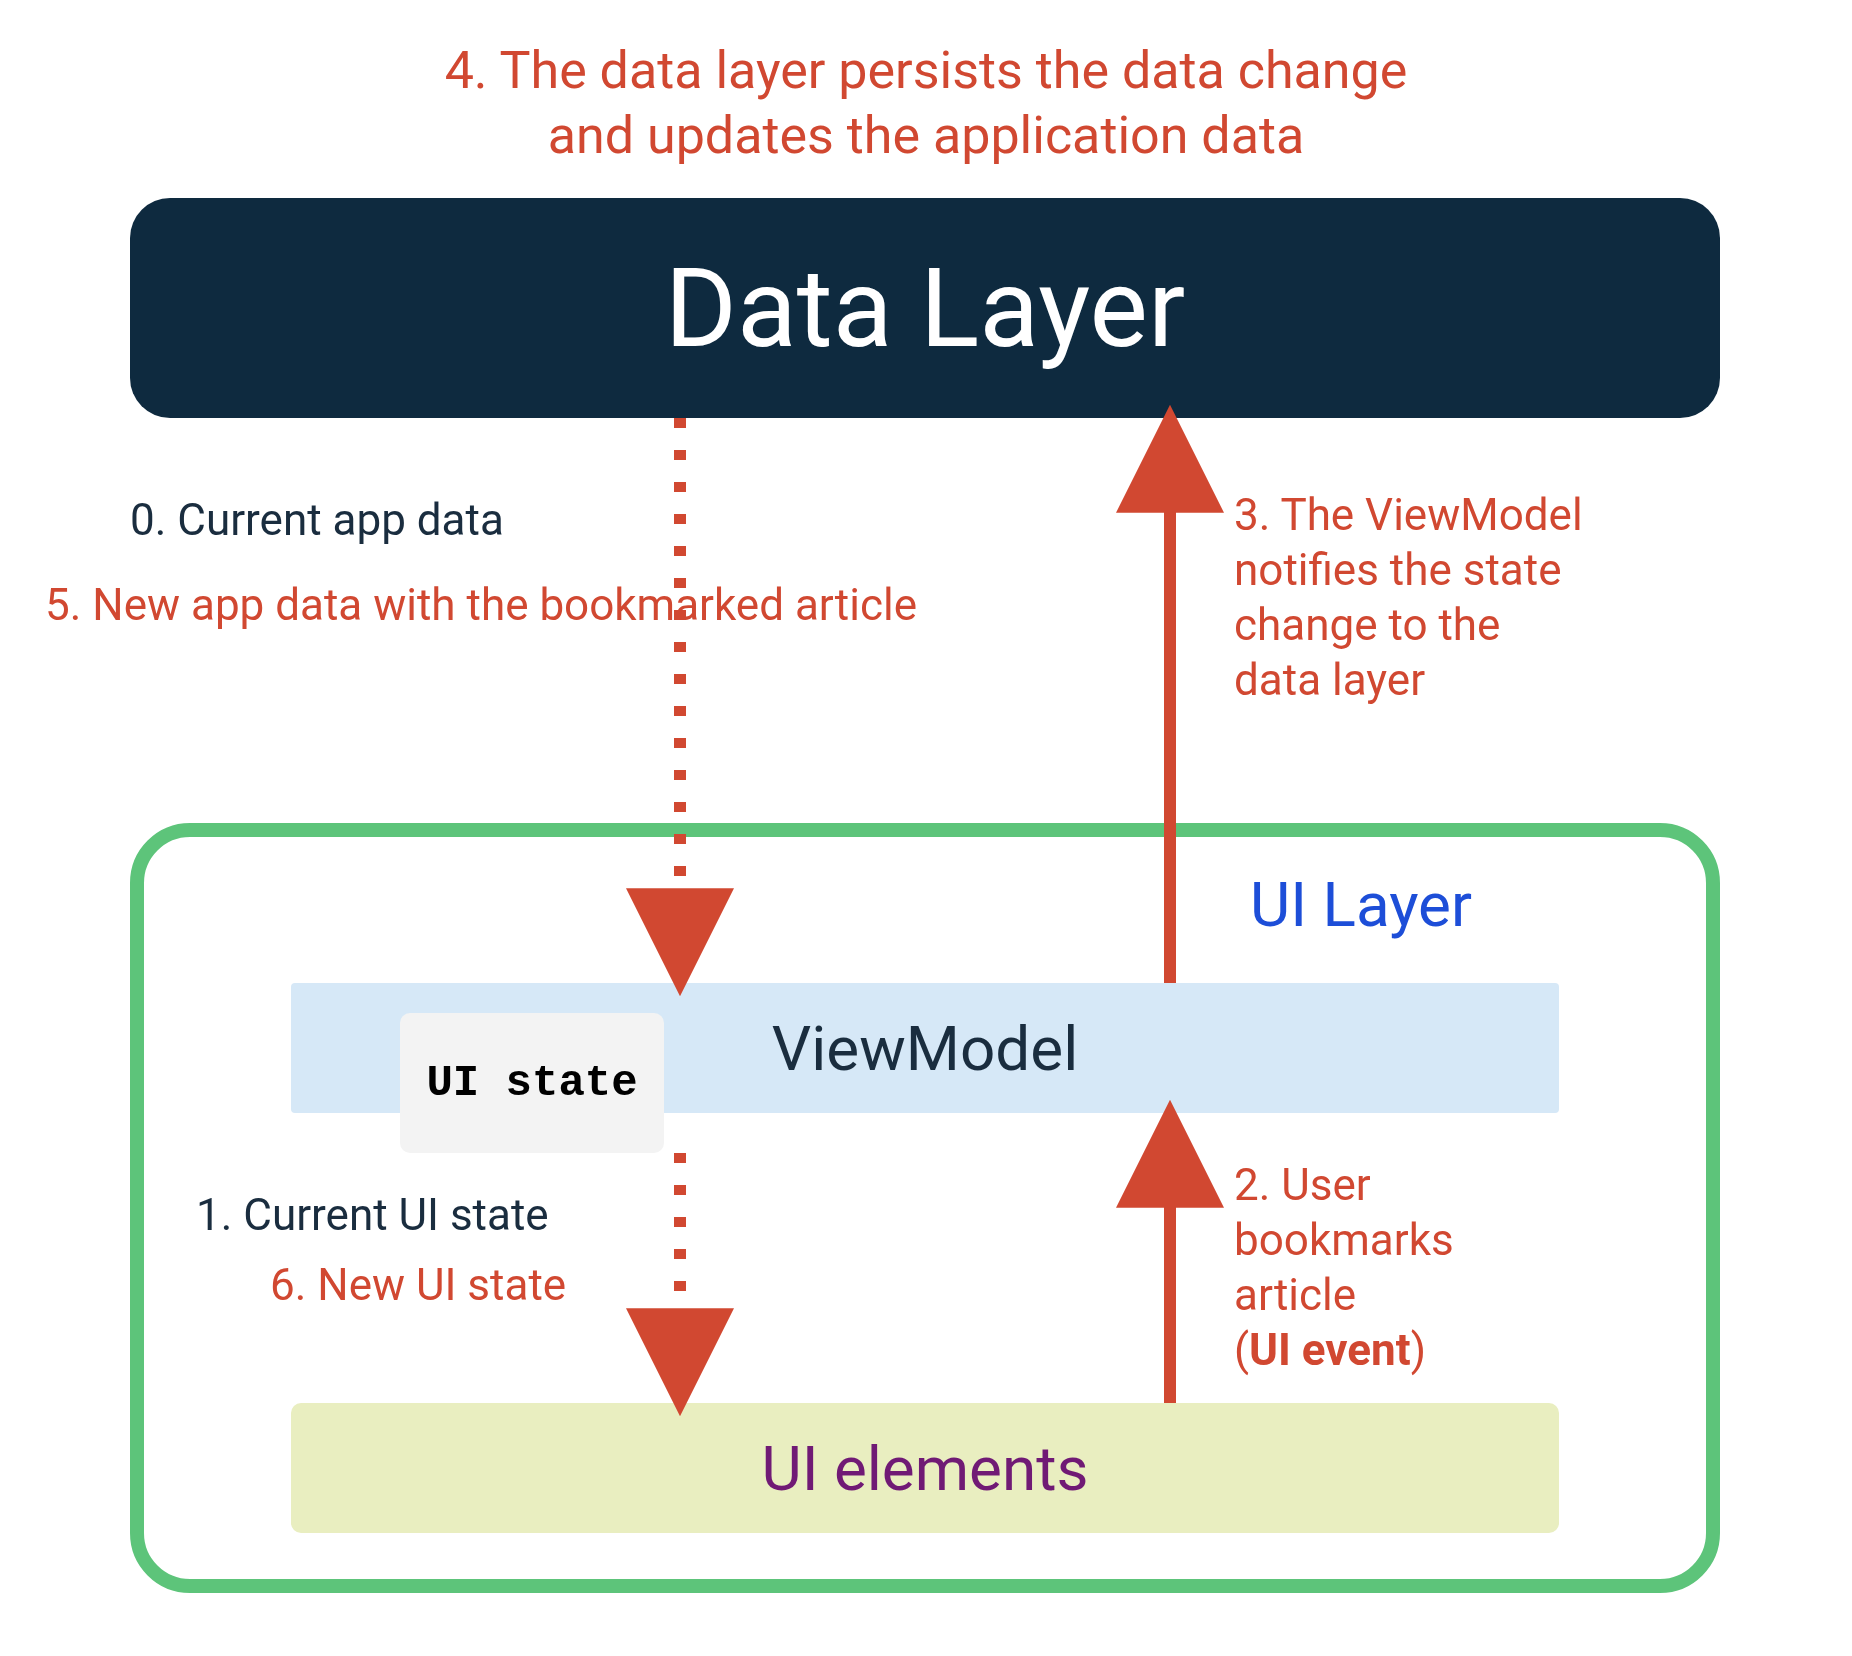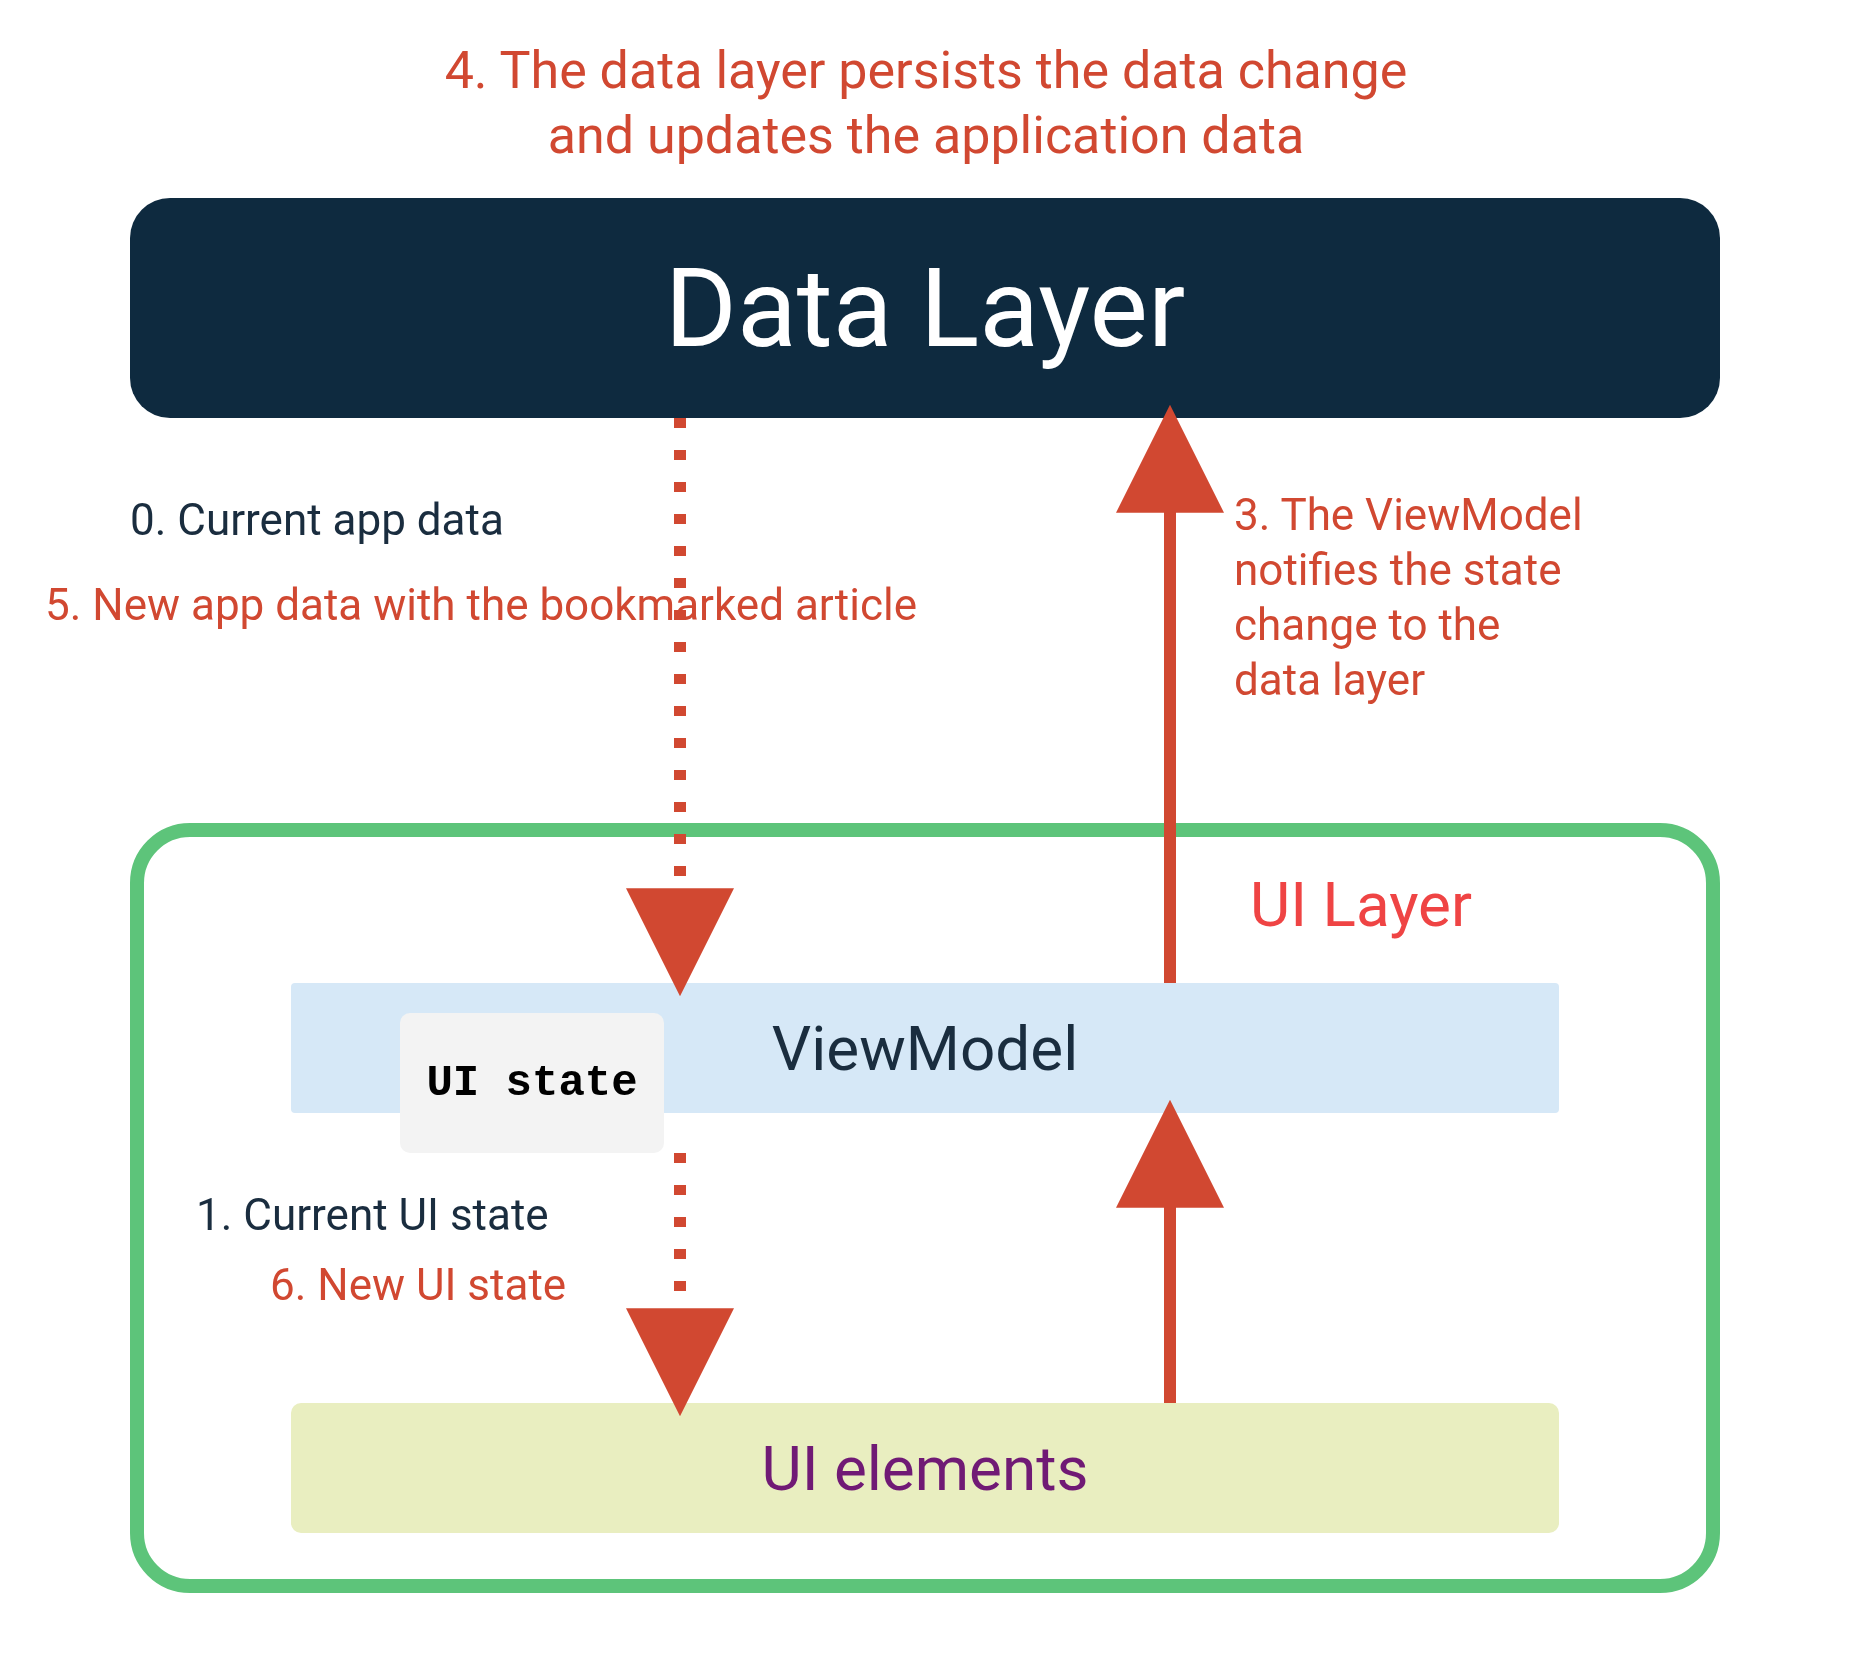--- a/index.html
+++ b/index.html
@@ -47,21 +47,21 @@
     top: 815px;
     width: 1590px;
     height: 770px;
     border: 14px solid #5dc47a;
     border-radius: 60px;
   }
   .ui-layer-label {
     position: absolute;
     right: 380px;
     top: 860px;
-    color: #ef4444;
+    color: #1d4ed8;
     font-size: 62px;
     font-weight: 400;
   }
   .viewmodel-box {
     position: absolute;
     left: 291px;
     top: 975px;
     width: 1268px;
     height: 130px;
     background: #d6e8f7;
@@ -159,20 +159,26 @@
     <span>3. The ViewModel</span><br>
     <span>notifies the state</span><br>
     <span>change to the</span><br>
     <span>data layer</span>
   </div>
 
   <div class="annot navy" style="left:196px; top:1180px;">1. Current UI state</div>
 
   <div class="annot rust" style="left:270px; top:1250px;">6. New UI state</div>
 
+  <div class="annot rust" style="left:1234px; top:1150px; width:440px;">
+    <span>2. User</span><br>
+    <span>bookmarks</span><br>
+    <span>article</span><br>
+    <span>(</span><span class="bold">UI event</span><span>)</span>
+  </div>
 
   <svg class="arrows" viewBox="0 0 1852 1656">
     <defs>
       <marker id="arrow-rust" viewBox="0 0 10 10" refX="6" refY="5" markerWidth="9" markerHeight="9" orient="auto-start-reverse">
         <path d="M 0 0 L 10 5 L 0 10 z" fill="#d14831"></path>
       </marker>
     </defs>
 
     <line x1="680" y1="410" x2="680" y2="945" stroke="#d14831" stroke-width="12" stroke-dasharray="10 22" marker-end="url(#arrow-rust)"></line>
 

